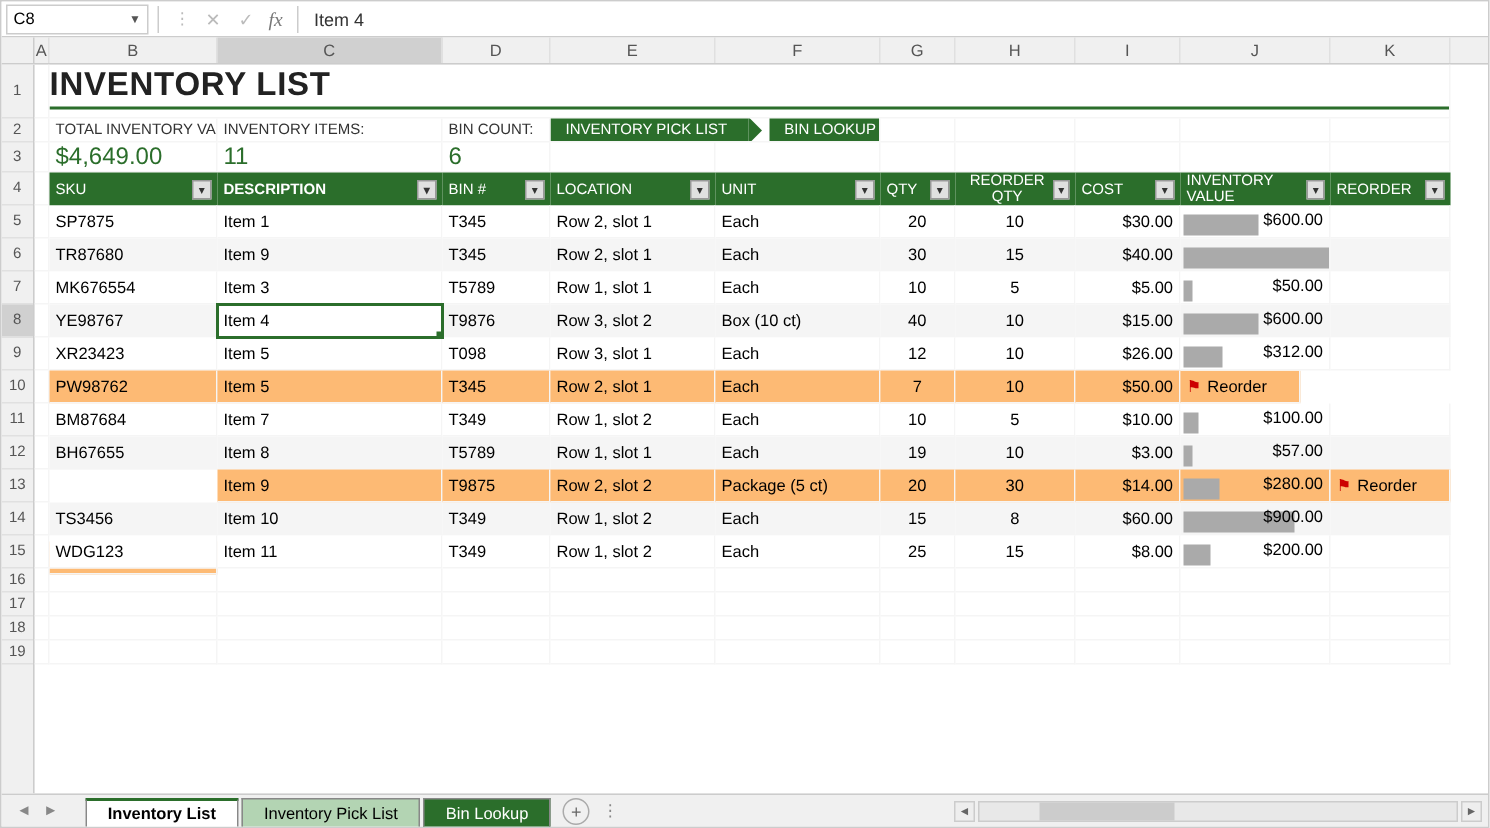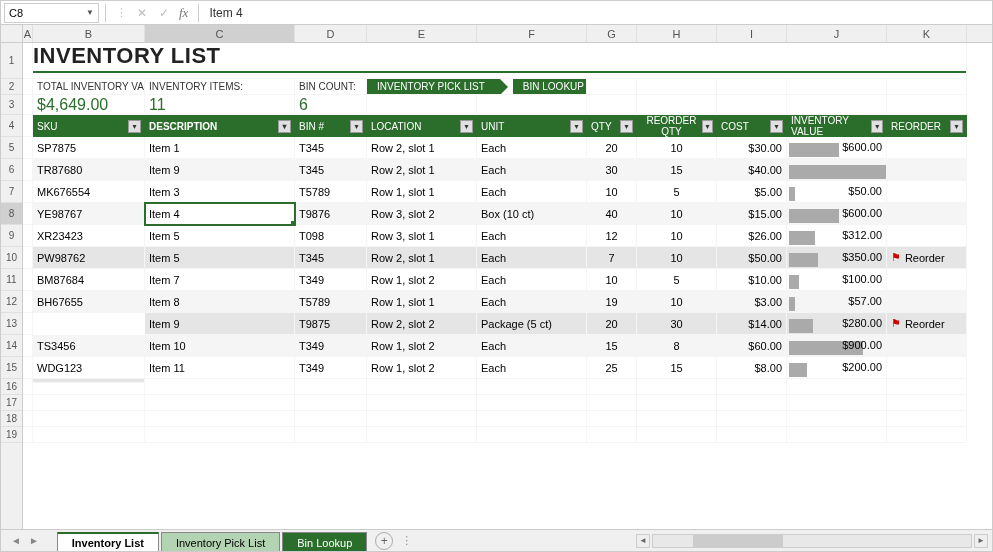--- a/index.html
+++ b/index.html
@@ -34,21 +34,21 @@
   .lbl { font-size: 10px; color: #333; }
   .big-green { color: #2b6e2b; font-size: 16px; }
 
   .chev { display: inline-flex; align-items: center; background: #2b6e2b; color: #fff; font-size: 10px; height: 18px; padding: 0 14px 0 10px; position: relative; margin-right: 14px; }
   .chev:after { content: ""; position: absolute; left: 100%; top: 0; border-top: 9px solid transparent; border-bottom: 9px solid transparent; border-left: 9px solid #2b6e2b; }
 
   .th { background: #2b6e2b; color: #fff; font-size: 10px; display: flex; align-items: center; justify-content: space-between; padding: 0 4px; height: 22px; }
   .th .filt { width: 13px; height: 13px; background: #e0e0e0; color: #333; font-size: 8px; display: flex; align-items: center; justify-content: center; border: 1px solid #999; }
   .zebra0 { background: #fff; }
   .zebra1 { background: #f5f5f5; }
-  .highlight { background: #e5e5e5; }
+  .highlight { background: #fdba74; }
   .reorder-flag { color: #c00; font-size: 11px; margin-right: 4px; }
 
   .bar { background: #aaa; height: 14px; }
   .cell-sel { outline: 2px solid #2b6e2b; outline-offset: -1px; background: #fff !important; }
   .handle { position: absolute; width: 6px; height: 6px; background: #2b6e2b; }
 
   .bottom { display: flex; align-items: center; height: 22px; background: #f0f0f0; border-top: 1px solid #ccc; }
   .tab-scroll { display: flex; gap: 4px; padding: 0 8px; color: #888; font-size: 10px; }
   .tab-scroll span { padding: 0 2px; }
   .tabs { display: flex; align-items: flex-end; height: 100%; margin-left: 8px; }
@@ -294,24 +294,20 @@
       <div class="r" style="height: 22px;">
         <div class="c" style="width: 10px; height: 100%;"></div>
         <div class="c highlight" style="width: 112px; height: 100%;">PW98762</div>
         <div class="c highlight" style="width: 150px; height: 100%;">Item 5</div>
         <div class="c highlight" style="width: 72px; height: 100%;">T345</div>
         <div class="c highlight" style="width: 110px; height: 100%;">Row 2, slot 1</div>
         <div class="c highlight" style="width: 110px; height: 100%;">Each</div>
         <div class="c highlight" style="width: 50px; height: 100%; justify-content: center;">7</div>
         <div class="c highlight" style="width: 80px; height: 100%; justify-content: center;">10</div>
         <div class="c highlight" style="width: 70px; height: 100%; justify-content: flex-end;">$50.00</div>
-        <div class="c highlight" style="width: 100px; height: 100%; padding: 0px; position: relative;">
-          <div class="bar" style="width:28.999999999999996%; margin:4px 0 0 2px;"></div>
-          <div style="position:absolute;right:4px;top:4px;">$350.00</div>
-        </div>
         <div class="c highlight" style="width: 80px; height: 100%;">
           <span class="reorder-flag">⚑</span>
           <span>Reorder</span>
         </div>
       </div>
       <div class="r" style="height: 22px;">
         <div class="c" style="width: 10px; height: 100%;"></div>
         <div class="c zebra0" style="width: 112px; height: 100%;">BM87684</div>
         <div class="c zebra0" style="width: 150px; height: 100%;">Item 7</div>
         <div class="c zebra0" style="width: 72px; height: 100%;">T349</div>

